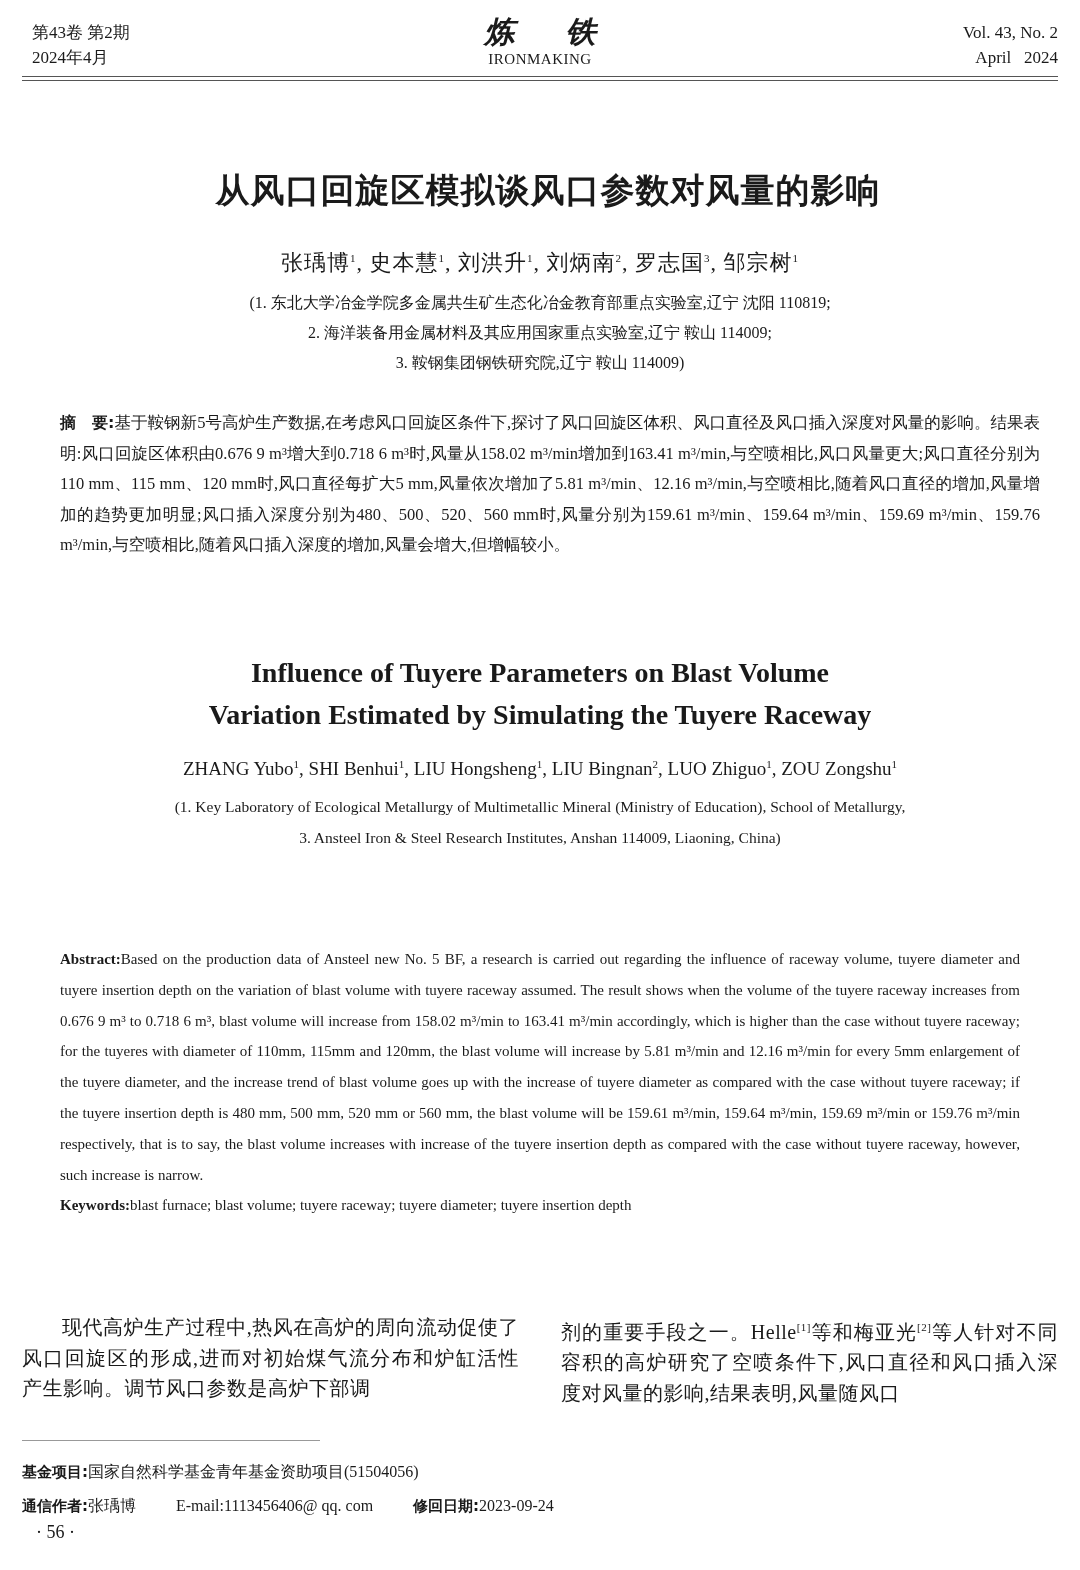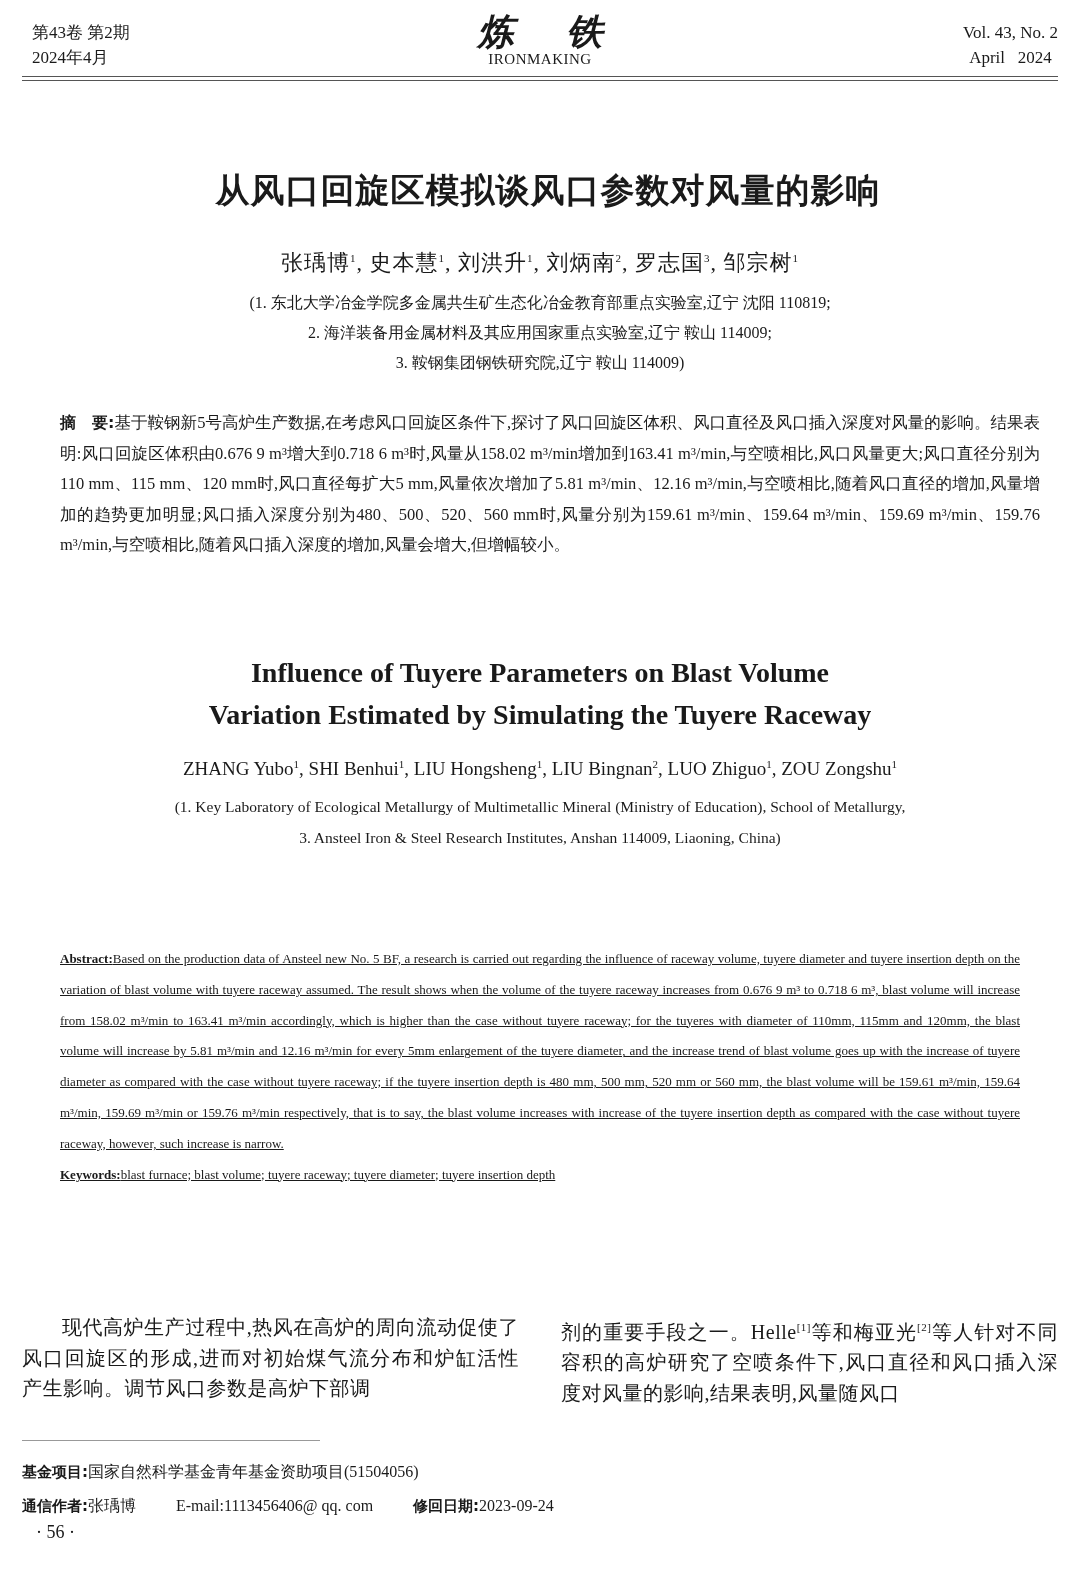--- a/index.html
+++ b/index.html
@@ -1,40 +1,40 @@
 <!DOCTYPE html>
 <html><head>
   <meta charset="utf-8">
   <style>
     * { box-sizing: border-box; margin: 0; padding: 0; }
     html, body { width: 1080px; height: 1570px; background: #ffffff; }
     body { font-family: "Liberation Serif", "DejaVu Serif", serif; color: #1a1a1a; position: relative; overflow: hidden; }
 
     .header { position: absolute; top: 14px; left: 22px; right: 22px; height: 62px; }
     .hdr-left { position: absolute; left: 10px; top: 6px; font-size: 17px; line-height: 25px; }
-    .hdr-right { position: absolute; right: 0; top: 6px; font-size: 17px; line-height: 25px; text-align: center; }
+    .hdr-right { position: absolute; right: 0; top: 6px; font-size: 17px; line-height: 25px; text-align: right; }
     .hdr-center { position: absolute; left: 0; right: 0; top: 0; text-align: center; }
-    .journal-cn { font-size: 36px; font-style: italic; font-weight: bold; letter-spacing: 22px; line-height: 36px; padding-left: 22px; }
+    .journal-cn { font-size: 30px; font-style: italic; font-weight: bold; letter-spacing: 22px; line-height: 36px; padding-left: 22px; }
     .journal-en { font-size: 15px; letter-spacing: 0.5px; line-height: 18px; }
     .rule-double { position: absolute; top: 76px; left: 22px; right: 22px; height: 5px; border-top: 1.5px solid #555; border-bottom: 1.5px solid #555; }
 
     .title-cn { position: absolute; top: 168px; left: 16px; right: 0; text-align: center; font-size: 34px; font-weight: bold; letter-spacing: 1px; }
     .authors-cn { position: absolute; top: 248px; left: 0; right: 0; text-align: center; font-size: 22px; letter-spacing: 1px; }
     .authors-cn sup, .authors-en sup { font-size: 11px; }
     .aff-cn { position: absolute; top: 288px; left: 0; right: 0; text-align: center; font-size: 16px; line-height: 30px; }
 
     .abs-cn { position: absolute; top: 408px; left: 60px; right: 40px; font-size: 16.5px; line-height: 30.5px; text-align: justify; }
     .abs-cn .lbl { font-weight: bold; font-family: "DejaVu Sans", sans-serif; font-size: 16px; }
     .kw-cn { margin-top: 0; }
 
     .title-en { position: absolute; top: 652px; left: 0; right: 0; text-align: center; font-size: 28px; font-weight: bold; line-height: 42px; }
     .authors-en { position: absolute; top: 788px; left: 0; right: 0; text-align: center; font-size: 19px; }
     .aff-en { position: absolute; top: 792px; left: 70px; right: 70px; text-align: center; font-size: 15.5px; line-height: 30.5px; padding-top: 0; }
 
-    .abs-en { position: absolute; top: 944px; left: 60px; right: 60px; font-size: 13px; line-height: 30.8px; text-align: justify; text-decoration: underline; }
+    .abs-en { position: absolute; top: 944px; left: 60px; right: 60px; font-size: 15px; line-height: 30.8px; text-align: justify; }
     .abs-en .lbl { font-weight: bold; }
 
     .body-cols { position: absolute; top: 1312px; left: 22px; right: 22px; display: flex; justify-content: space-between; }
     .col { width: 497px; font-size: 20px; line-height: 30.5px; text-align: justify; letter-spacing: 0.5px; }
     .col-left p { text-indent: 2em; }
     .col sup { font-size: 11px; }
 
     .footnote-rule { position: absolute; top: 1440px; left: 22px; width: 298px; border-top: 1.5px solid #999; }
     .footnotes { position: absolute; top: 1455px; left: 22px; font-size: 16px; line-height: 33px; }
     .footnotes .lbl { font-weight: bold; font-family: "DejaVu Sans", sans-serif; font-size: 15px; }

